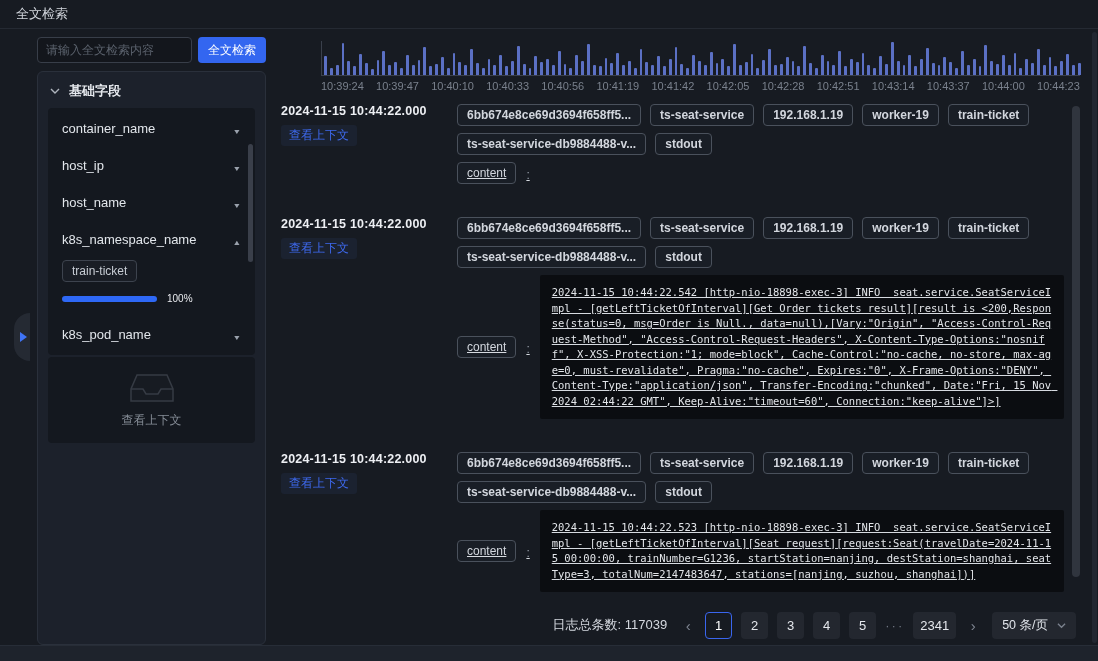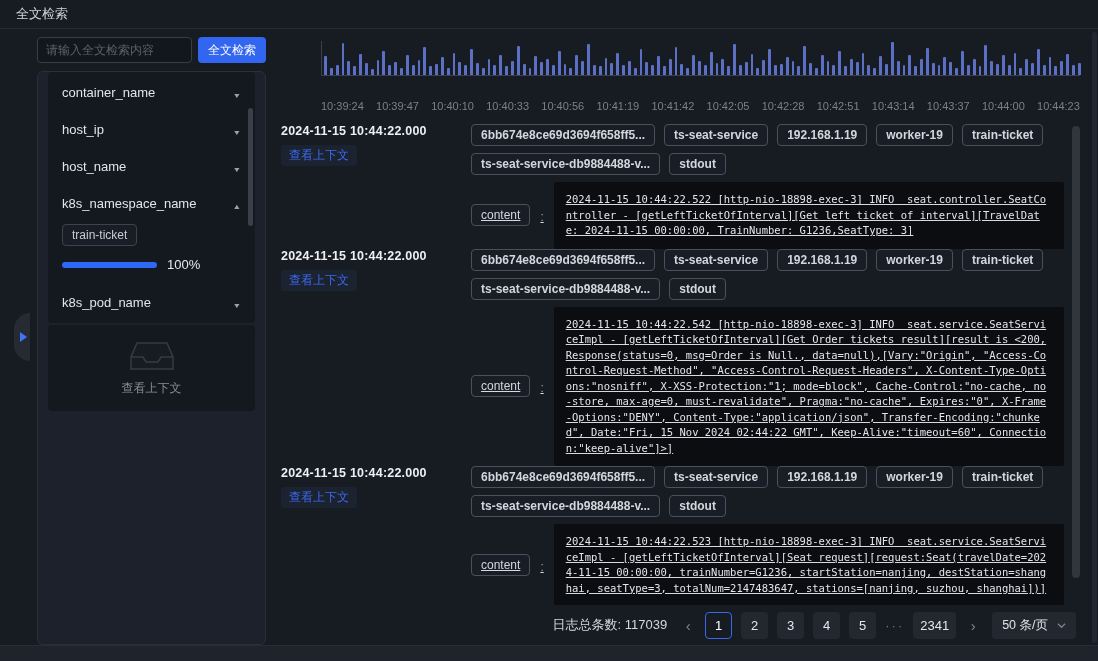--- a/index.html
+++ b/index.html
@@ -65,21 +65,21 @@
   }
   .caret { font-size:8px; color:#9aa1ac; transform:scale(1.1,0.9); }
   .field-expand { padding:2px 14px 12px; }
   .value-tag {
     display:inline-block; border:1px solid #3d434e; border-radius:4px;
     padding:3px 9px; font-size:12px; color:#c7ccd4; background:#191d25;
     margin-bottom:11px; cursor:pointer;
   }
   .pct-row { display:flex; align-items:center; gap:10px; }
   .pct-bar { width:95px; height:6px; border-radius:3px; }
-  .pct-txt { font-size:13px; color:#e8eaee; }
+  .pct-txt { font-size:10px; color:#e8eaee; }
   .fields-scrollbar {
     position:absolute; right:2px; top:36px; width:5px; height:118px;
     background:#3a3f4a; border-radius:3px;
   }
   .empty-box {
     margin:2px 10px 10px; background:#14181f; border-radius:4px; height:86px;
     display:flex; flex-direction:column; align-items:center; justify-content:center; gap:7px;
     flex:none;
   }
   .empty-text { font-size:12px; color:#868d97; }
@@ -97,29 +97,29 @@
   .histogram { margin:4px 6px 0 40px; flex:none; }
   .hist-bars {
     height:34px; display:flex; align-items:flex-end; gap:3px;
     border-left:1px solid #3a404c; padding-left:2px;
   }
   .hist-bars .bar { flex:1; min-width:1px; border-radius:1px 1px 0 0; }
   .hist-ticks {
     display:flex; justify-content:space-between;
     border-top:1px solid #3a404c; padding-top:4px; margin-top:0;
   }
-  .hist-ticks .tick { font-size:11px; color:#79808c;margin-top:20px; }
+  .hist-ticks .tick { font-size:11px; color:#79808c; }
 
   
   .log-list { flex:1; margin-top:12px; padding-right:22px; overflow:hidden; position:relative; }
   .list-scrollbar {
     position:absolute; right:6px; top:2px; width:8px; height:94%;
     background:#30353e; border-radius:4px;
   }
-  .entry { display:flex; gap:14px; margin-bottom:0; }
+  .entry { display:flex; margin-bottom:33px; }
   .entry-meta { width:176px; flex:none; }
   .entry-ts { font-size:12.5px; font-weight:700; color:#edeff3; letter-spacing:.2px; }
   .ctx-link {
     margin-top:7px; display:inline-block; font-size:12px; color:#3e6af0;
     background:#1b2230; padding:2px 8px; border-radius:3px; cursor:pointer;
   }
   .entry-body { flex:1; min-width:0; display:flex; flex-direction:column; gap:7px; }
   .tag-row { display:flex; gap:9px; flex-wrap:wrap;font-weight:bold; }
   .tag {
     border:1px solid #4a515c; border-radius:4px; padding:2px 9px;
@@ -171,20 +171,26 @@
 
 <div class="main">
 
   <div class="left-col">
     <div class="search-row">
       <input class="txt-input" type="text" placeholder="请输入全文检索内容" style="">
       <button class="btn-primary">全文检索</button>
     </div>
 
     <div class="sidebar">
+      <div class="section-hd">
+        <svg class="chev" viewBox="0 0 10 10">
+          <polyline points="1,3 5,7 9,3" fill="none" stroke="#aeb4bd" stroke-width="1.4"></polyline>
+        </svg>
+        <span>基础字段</span>
+      </div>
 
       <div class="fields-box">
         <div id="fields-list">
   <div>
     <div class="field-item">
       <span>container_name</span>
       <span class="caret">▼</span>
     </div>
 
   </div>
@@ -411,21 +417,20 @@
               <span class="tag">worker-19</span>
               <span class="tag">train-ticket</span>
             </div>
       <div class="tag-row">
               <span class="tag">ts-seat-service-db9884488-v...</span>
               <span class="tag">stdout</span>
             </div>
       <div class="content-row">
         <span class="tag">content</span>
         <span class="colon">:</span>
-        <div class="content-block">2024-11-15 10:44:22.522 [http-nio-18898-exec-3] INFO  seat.controller.SeatController - [getLeftTicketOfInterval][Get left ticket of interval][TravelDate: 2024-11-15 00:00:00, TrainNumber: G1236,SeatType: 3]</div>
       </div>
     </div>
   </div>
 
   <div class="entry">
     <div class="entry-meta">
       <div class="entry-ts">2024-11-15 10:44:22.000</div>
       <span class="ctx-link">查看上下文</span>
     </div>
     <div class="entry-body">

